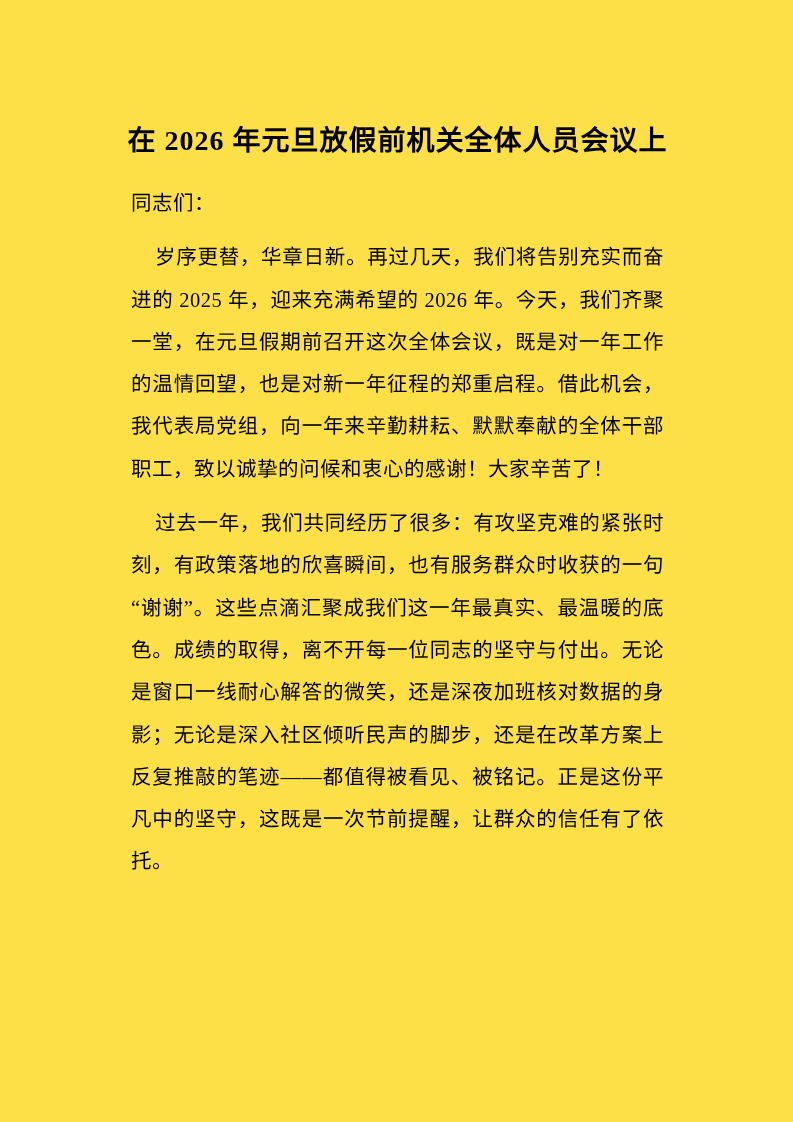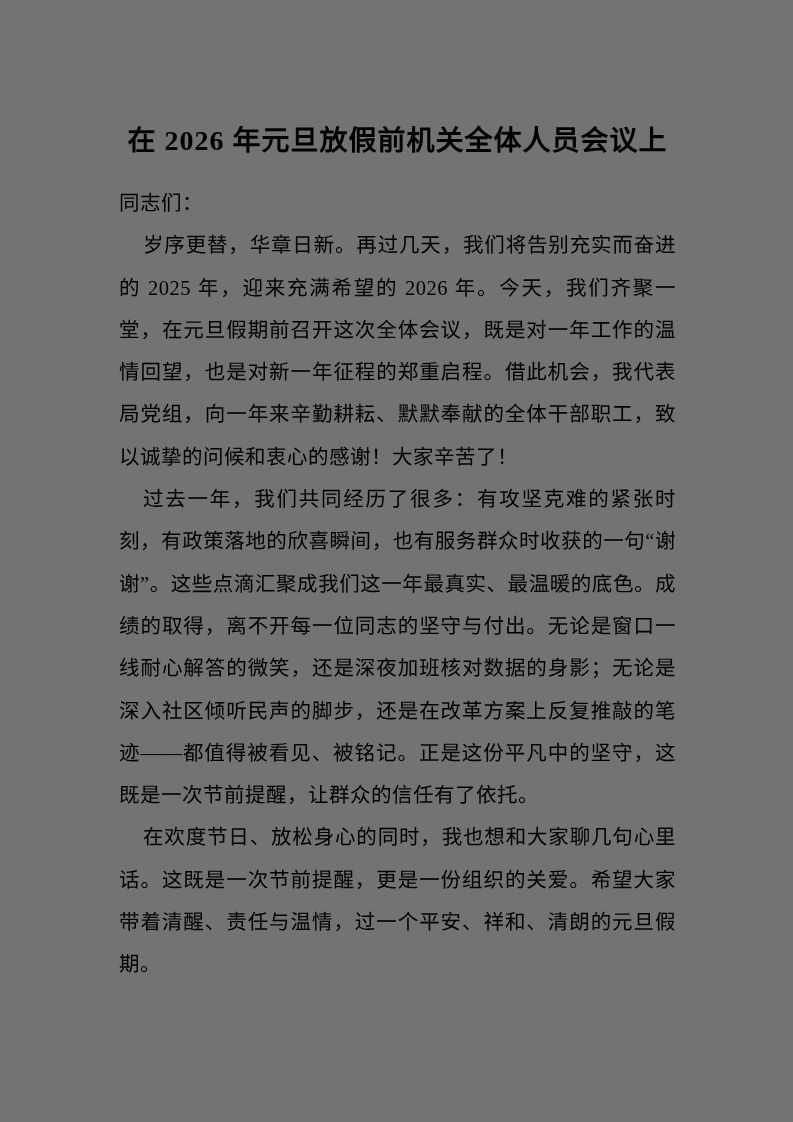--- a/index.html
+++ b/index.html
@@ -5,21 +5,21 @@
   html, body {
     margin: 0;
     padding: 0;
     background: #ffffff;
   }
   .page {
     position: relative;
     width: 793px;
     height: 1122px;
     margin: 0 auto;
-    background: #737373;
+    background: #fde047;
     color: #000000;
     overflow: hidden;
     font-family: "Liberation Serif", "DejaVu Serif", serif;
   }
   .doc-title {
     margin: 113px 117px 0 119px;
     text-align: center;
     font-weight: bold;
     font-size: 28px;
     line-height: 55px;
@@ -31,36 +31,35 @@
   .doc-body {
     margin: 14px 117px 0 119px;
     width: 557px;
     font-size: 20.5px;
     line-height: 42.3px;
     text-align: justify;
     text-justify: inter-ideograph;
     letter-spacing: 0.5px;
   }
   .doc-body p {
-    margin: 0;
+    margin: 12px;
     padding: 0;
   }
   .doc-body p.indent {
     text-indent: 24px;
     font-family: Liberation Serif, serif;
   }
 </style>
 </head>
 <body>
 
 <div class="page">
   <div class="doc-title">
     <div class="title-line">在 2026 年元旦放假前机关全体人员会议上</div>
   </div>
 
   <div class="doc-body">
 
   <p>同志们：</p>
       <p class="indent">岁序更替，华章日新。再过几天，我们将告别充实而奋进的 2025 年，迎来充满希望的 2026 年。今天，我们齐聚一堂，在元旦假期前召开这次全体会议，既是对一年工作的温情回望，也是对新一年征程的郑重启程。借此机会，我代表局党组，向一年来辛勤耕耘、默默奉献的全体干部职工，致以诚挚的问候和衷心的感谢！大家辛苦了！</p>
       <p class="indent">过去一年，我们共同经历了很多：有攻坚克难的紧张时刻，有政策落地的欣喜瞬间，也有服务群众时收获的一句“谢谢”。这些点滴汇聚成我们这一年最真实、最温暖的底色。成绩的取得，离不开每一位同志的坚守与付出。无论是窗口一线耐心解答的微笑，还是深夜加班核对数据的身影；无论是深入社区倾听民声的脚步，还是在改革方案上反复推敲的笔迹——都值得被看见、被铭记。正是这份平凡中的坚守，这既是一次节前提醒，让群众的信任有了依托。</p>
-      <p class="indent">在欢度节日、放松身心的同时，我也想和大家聊几句心里话。这既是一次节前提醒，更是一份组织的关爱。希望大家带着清醒、责任与温情，过一个平安、祥和、清朗的元旦假期。</p>
     </div>
 </div>
 
 </body></html>

